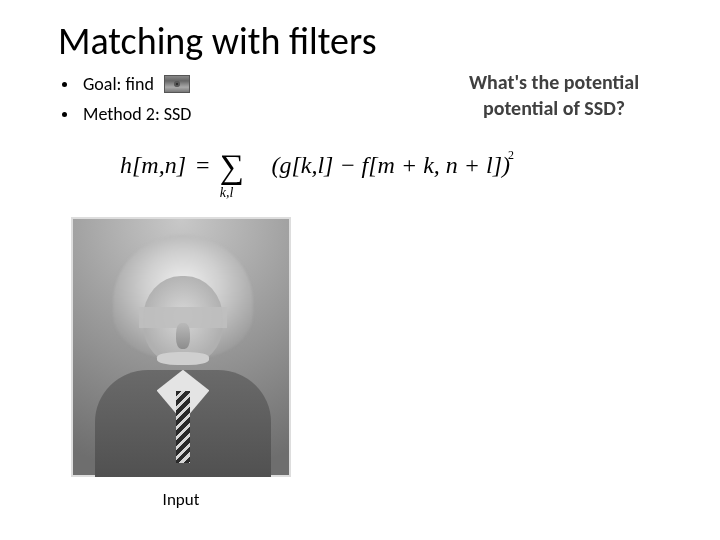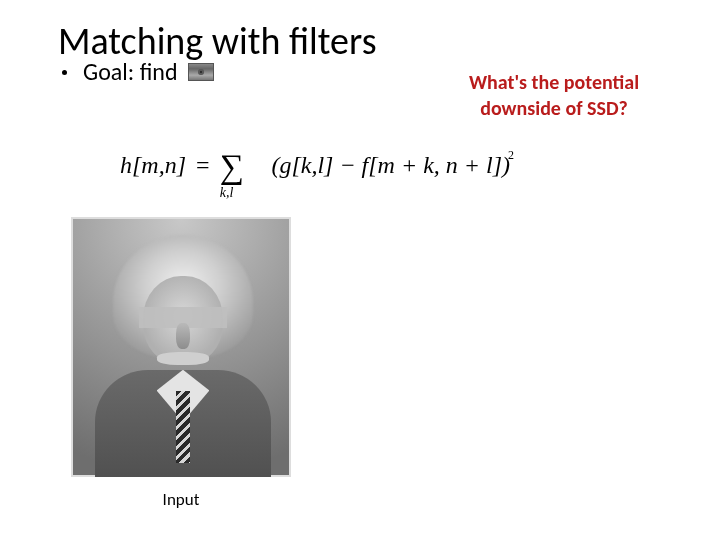--- a/index.html
+++ b/index.html
@@ -1,33 +1,33 @@
 <!DOCTYPE html>
 <html><head>
 <meta charset="utf-8">
 <style>
   * { box-sizing: border-box; margin: 2px; padding: 0; }
   html, body { width: 720px; height: 540px; background: #fff; font-family: Calibri, Arial, sans-serif; color: #000; }
   .slide { width: 720px; height: 540px; position: relative; }
   .title { font-size: 38px; font-weight: 400; position: absolute; left: 50px; top: 10px; }
-  .bullets { position: absolute; left: 50px; top: 44px; font-size: 24px; line-height: 1.35; }
+  .bullets { position: absolute; left: 50px; top: 60px; font-size: 18px; line-height: 1.35; }
   .bullets .row { display: flex; align-items: center; gap: 6px; }
   .bullets .dot { display: inline-block; width: 5px; height: 5px; background:#000; border-radius:50%; margin-right:8px; vertical-align: middle; }
   .eye-patch {
     display:inline-block; width:26px; height:18px;
     background: linear-gradient(180deg,#888 0%, #666 30%, #aaa 70%, #777 100%);
     border:1px solid #555; position: relative; vertical-align: middle;
   }
   .eye-patch::after{
     content:""; position:absolute; left:50%; top:50%; width:6px; height:6px; background:#222;
     border-radius:50%; transform:translate(-50%,-50%); box-shadow: 0 0 0 2px rgba(255,255,255,0.25) inset;
   }
   .callout {
     position:absolute; right:60px; top:60px; width:220px; text-align:center;
-    font-size:20px; font-weight:700; color:#b91c1c; line-height:1.2;
+    font-size:20px; font-weight:700; color:#404040; line-height:1.2;
   }
   .equation {
     position:absolute; left:110px; top:140px; font-family: "Times New Roman", serif;
     font-size:24px; font-style: italic;
   }
   .equation .op { font-style: normal; }
   .equation .sum { font-size:34px; font-style:normal; vertical-align:middle; }
   .equation .sub { font-size:14px; font-style:italic; vertical-align:-8px; position:relative; left:-28px; top:16px;}
   .equation .sup { font-size:12px; vertical-align:14px; font-style:normal; margin-left:-4px;}
   .images { position:absolute; left:15px; top:205px; display:flex; gap:30px;padding-left:44px; }
@@ -87,25 +87,29 @@
 <div class="slide">
 
   <div class="title">Matching with filters</div>
 
   <div class="bullets">
     <div class="row">
       <span class="dot"></span>
       <span>Goal: find</span>
       <span class="eye-patch"></span>
     </div>
+    <div class="row">
+      <span class="dot"></span>
+      <span>Method 2: SSD</span>
+    </div>
   </div>
 
   <div class="callout">
     <div>What's the potential</div>
-    <div>downside of SSD?</div>
+    <div>potential of SSD?</div>
   </div>
 
   <div class="equation">
     <span>h[m,n]</span>
     <span class="op">=</span>
     <span class="sum">∑</span><span class="sub">k,l</span>
     <span>(g[k,l] − f[m + k, n + l])</span><span class="sup">2</span>
   </div>
 
   <div class="images">

